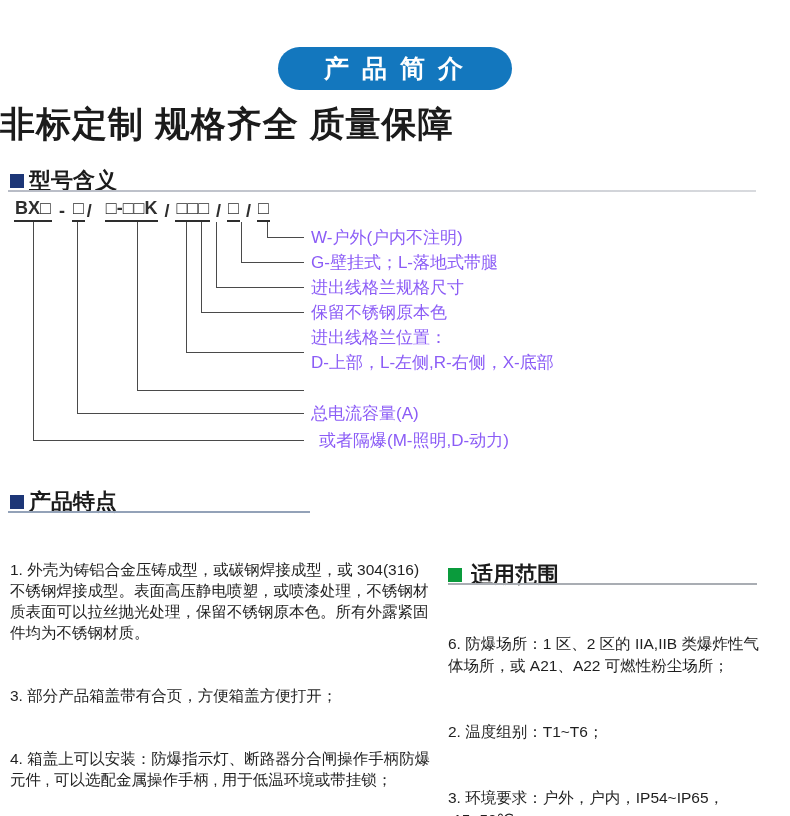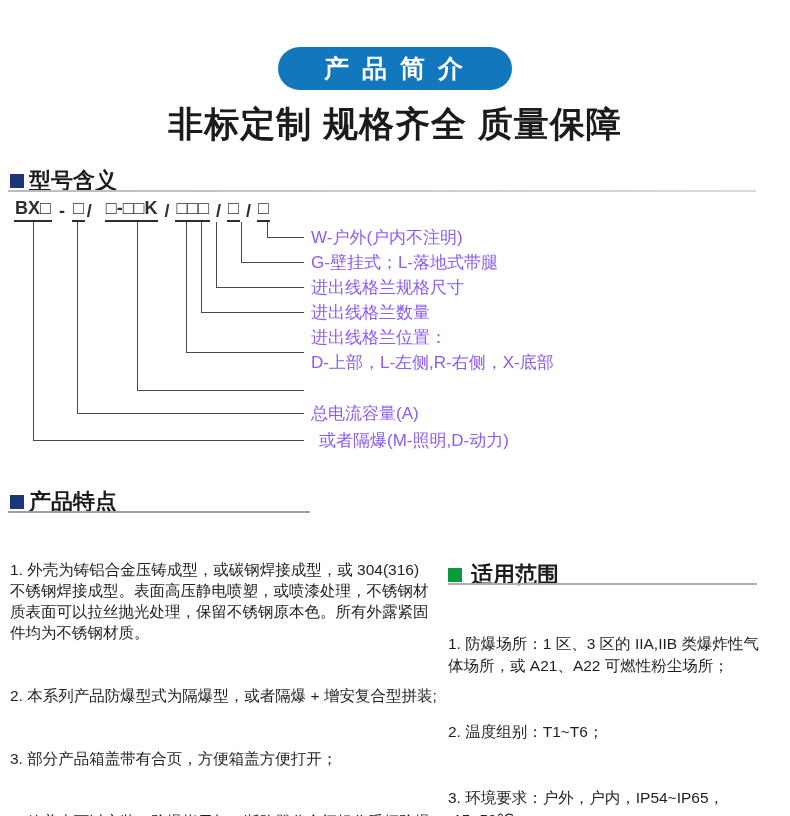--- a/index.html
+++ b/index.html
@@ -10,21 +10,21 @@
   }
   
   .banner {
     position:absolute; left:278px; top:47px; width:234px; height:43px;
     background:#1377be; border-radius:22px;
     display:flex; align-items:center; justify-content:center;
     color:#ffffff; font-size:25px; font-weight:bold; letter-spacing:3px;
   }
   
   .main-title {
-    position:absolute; left:0; top:101px; width:790px; text-align:center;
+    position:absolute; left:0; top:101px; width:790px; text-align:left;
     font-size:35px; font-weight:bold; color:#1b1b1b; letter-spacing:1px;
   }
   
   .sec-head {
     position:absolute; display:flex; align-items:center;
     font-size:22px; font-weight:bold; color:#1b1b1b;
   }
   .sec-head .sq { width:14px; height:14px; display:inline-block; }
   .sq-navy { background:#1d3677; margin-right:5px; }
   .sq-green { background:#0a9b3c; margin-right:9px; }
@@ -111,52 +111,51 @@
   <div class="connector c3"></div>
   <div class="connector c4"></div>
   <div class="connector c5"></div>
   <div class="connector c6"></div>
   <div class="connector c7"></div>
   <div class="connector c8"></div>
 
   <div class="mlabel l8">W-户外(户内不注明)</div>
   <div class="mlabel l7">G-壁挂式；L-落地式带腿</div>
   <div class="mlabel l6">进出线格兰规格尺寸</div>
-  <div class="mlabel l5">进出线格兰数量</div>
+  <div class="mlabel l5">保留不锈钢原本色</div>
   <div class="mlabel l4">进出线格兰位置：
 D-上部，L-左侧,R-右侧，X-底部</div>
   <div class="mlabel l2">总电流容量(A)</div>
   <div class="mlabel l1">或者隔爆(M-照明,D-动力)</div>
 
   <div class="sec-head" id="feat-head">
     <span class="sq sq-navy"></span>
     <span>产品特点</span>
   </div>
   <div class="rule" id="feat-rule"></div>
   <div class="items" id="feat-items">
     <div>1. 外壳为铸铝合金压铸成型，或碳钢焊接成型，或 304(316)
 不锈钢焊接成型。表面高压静电喷塑，或喷漆处理，不锈钢材
 质表面可以拉丝抛光处理，保留不锈钢原本色。所有外露紧固
 件均为不锈钢材质。</div>
-    <div>2. 本系列产品防爆型式为隔爆型，或者隔爆 + 增安复合型拼装;</div>
     <div>3. 部分产品箱盖带有合页，方便箱盖方便打开；</div>
     <div>4. 箱盖上可以安装：防爆指示灯、断路器分合闸操作手柄防爆
 元件 , 可以选配金属操作手柄 , 用于低温环境或带挂锁；</div>
     
     
     
   </div>
 
   <div class="sec-head" id="scope-head">
     <span class="sq sq-green"></span>
     <span>适用范围</span>
   </div>
   <div class="rule" id="scope-rule"></div>
   <div class="items" id="scope-items">
-    <div>1. 防爆场所：1 区、3 区的 IIA,IIB 类爆炸性气
+    <div>6. 防爆场所：1 区、2 区的 IIA,IIB 类爆炸性气
 体场所，或 A21、A22 可燃性粉尘场所；</div>
     <div>2. 温度组别：T1~T6；</div>
     <div>3. 环境要求：户外，户内，IP54~IP65，
 -15~50℃;</div>
     
   </div>
 
 </div>
 
 </body></html>

